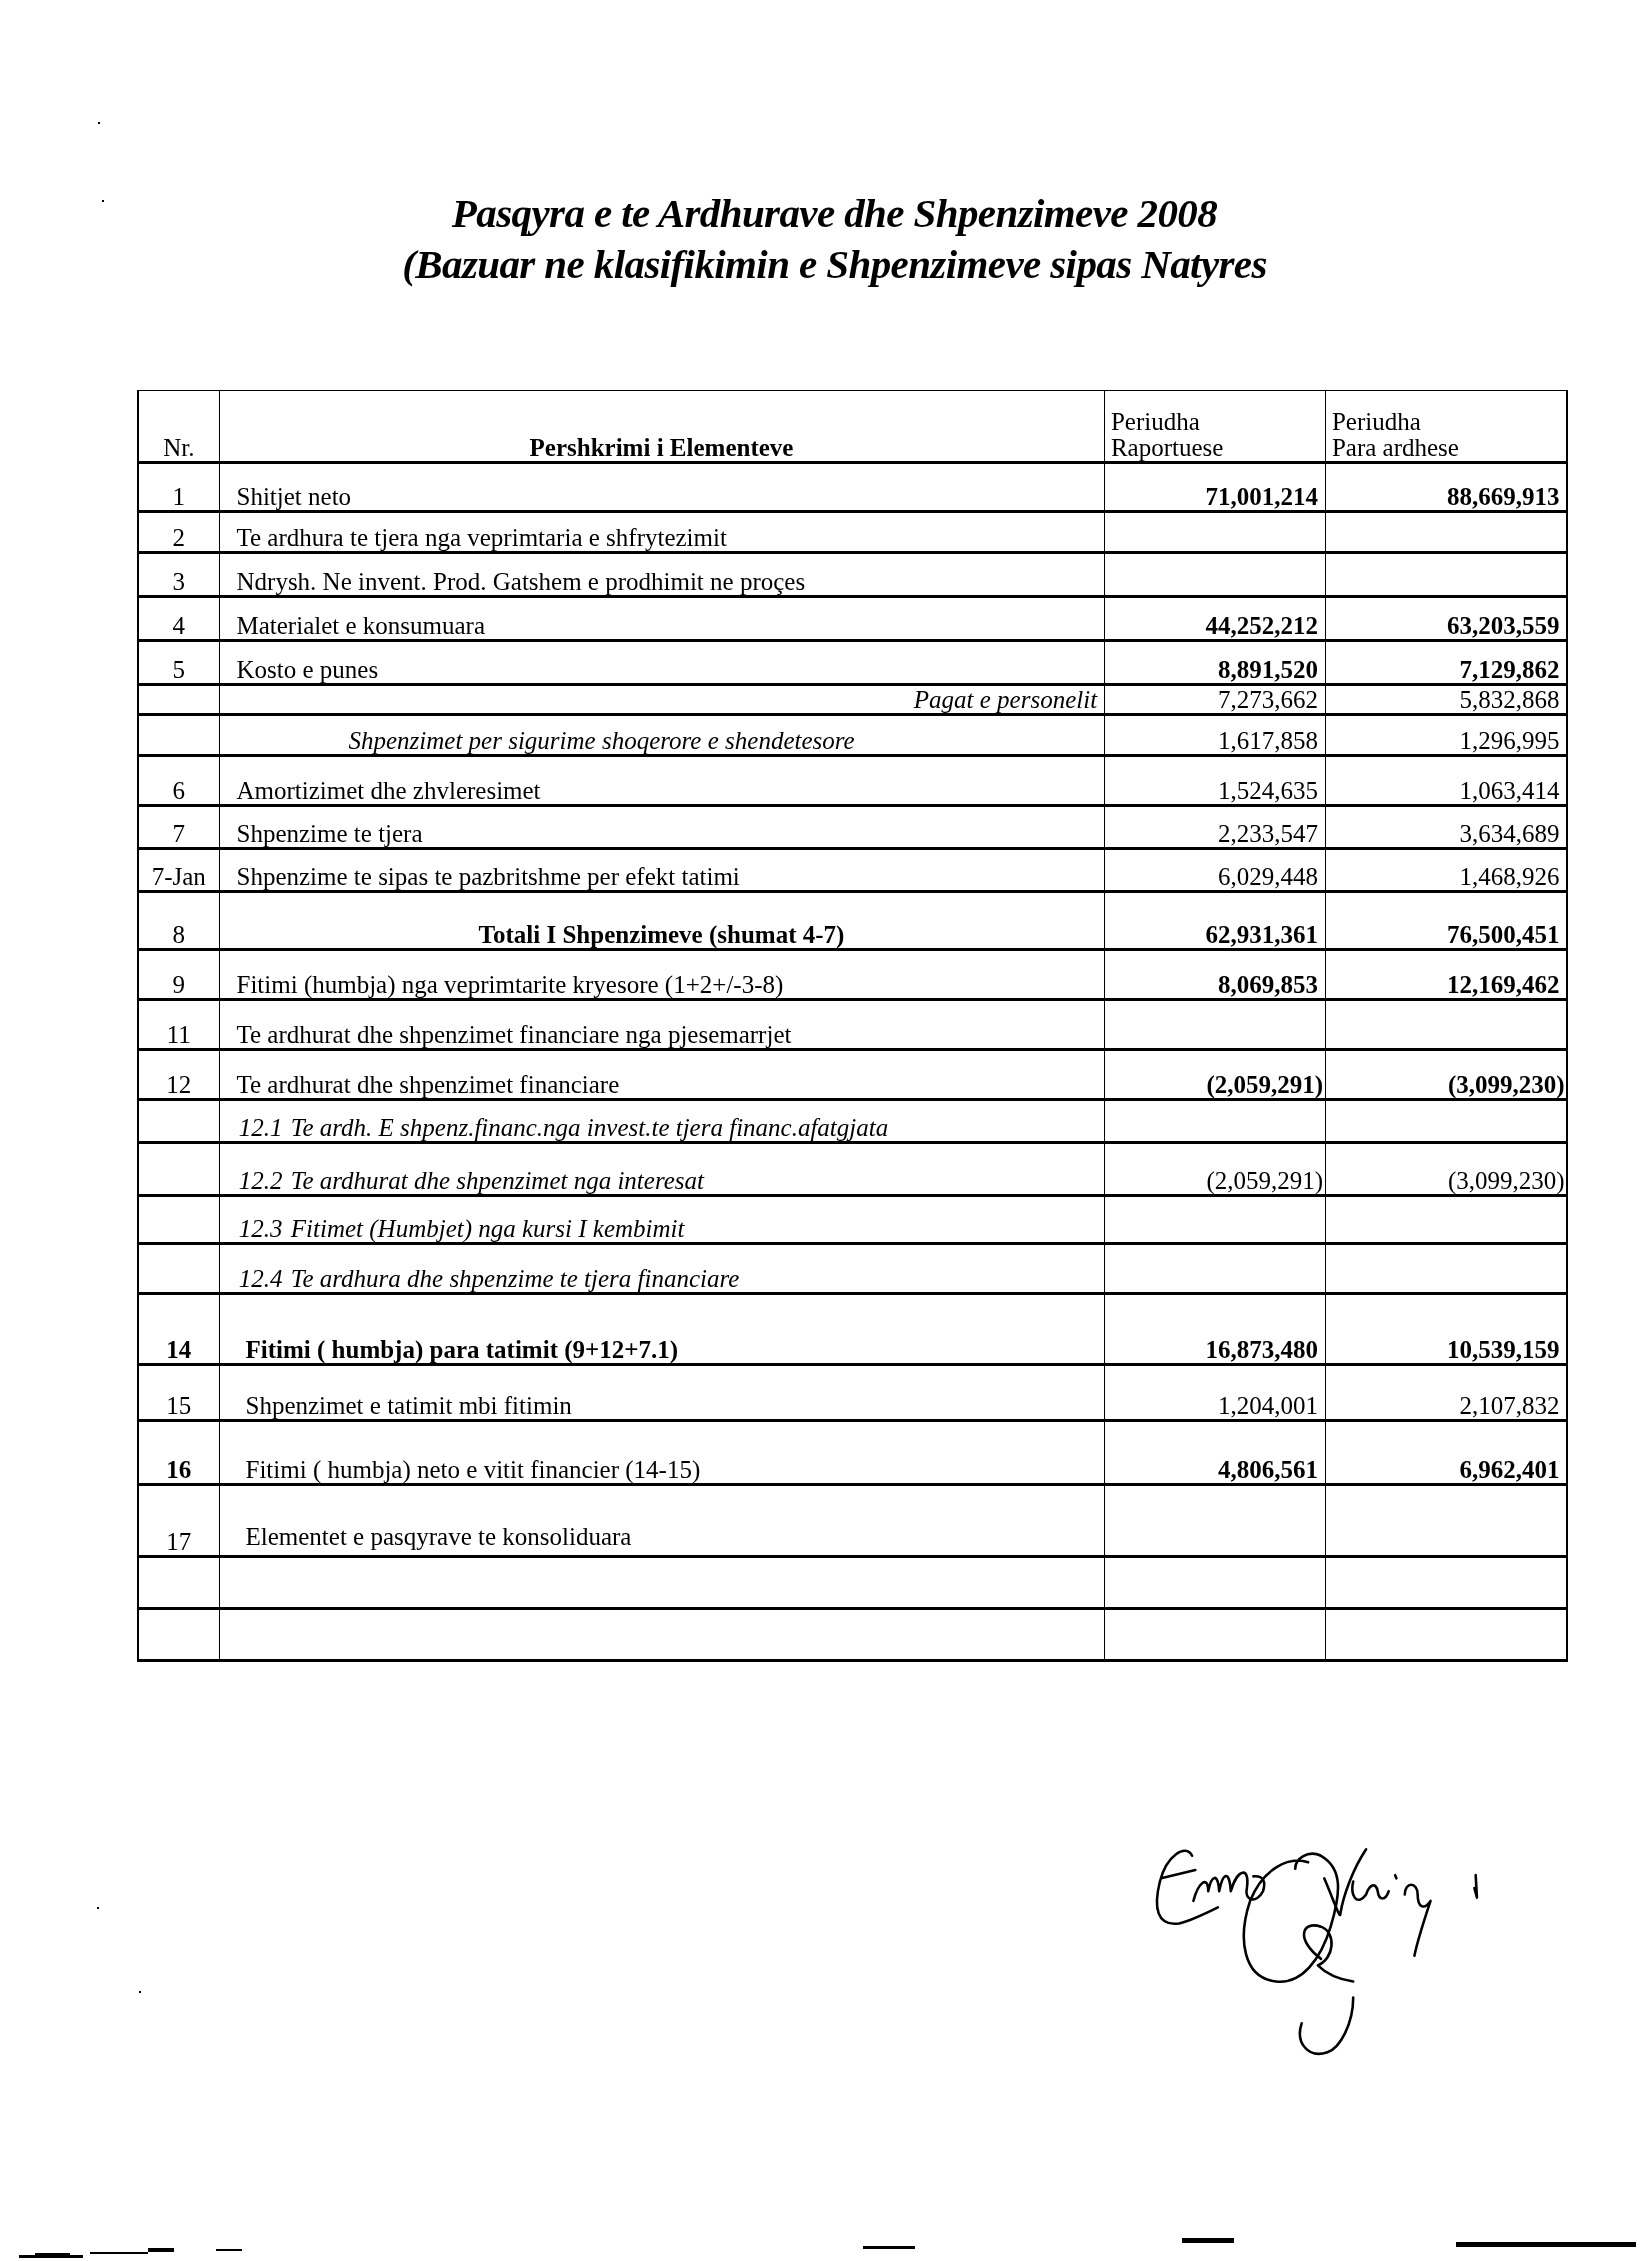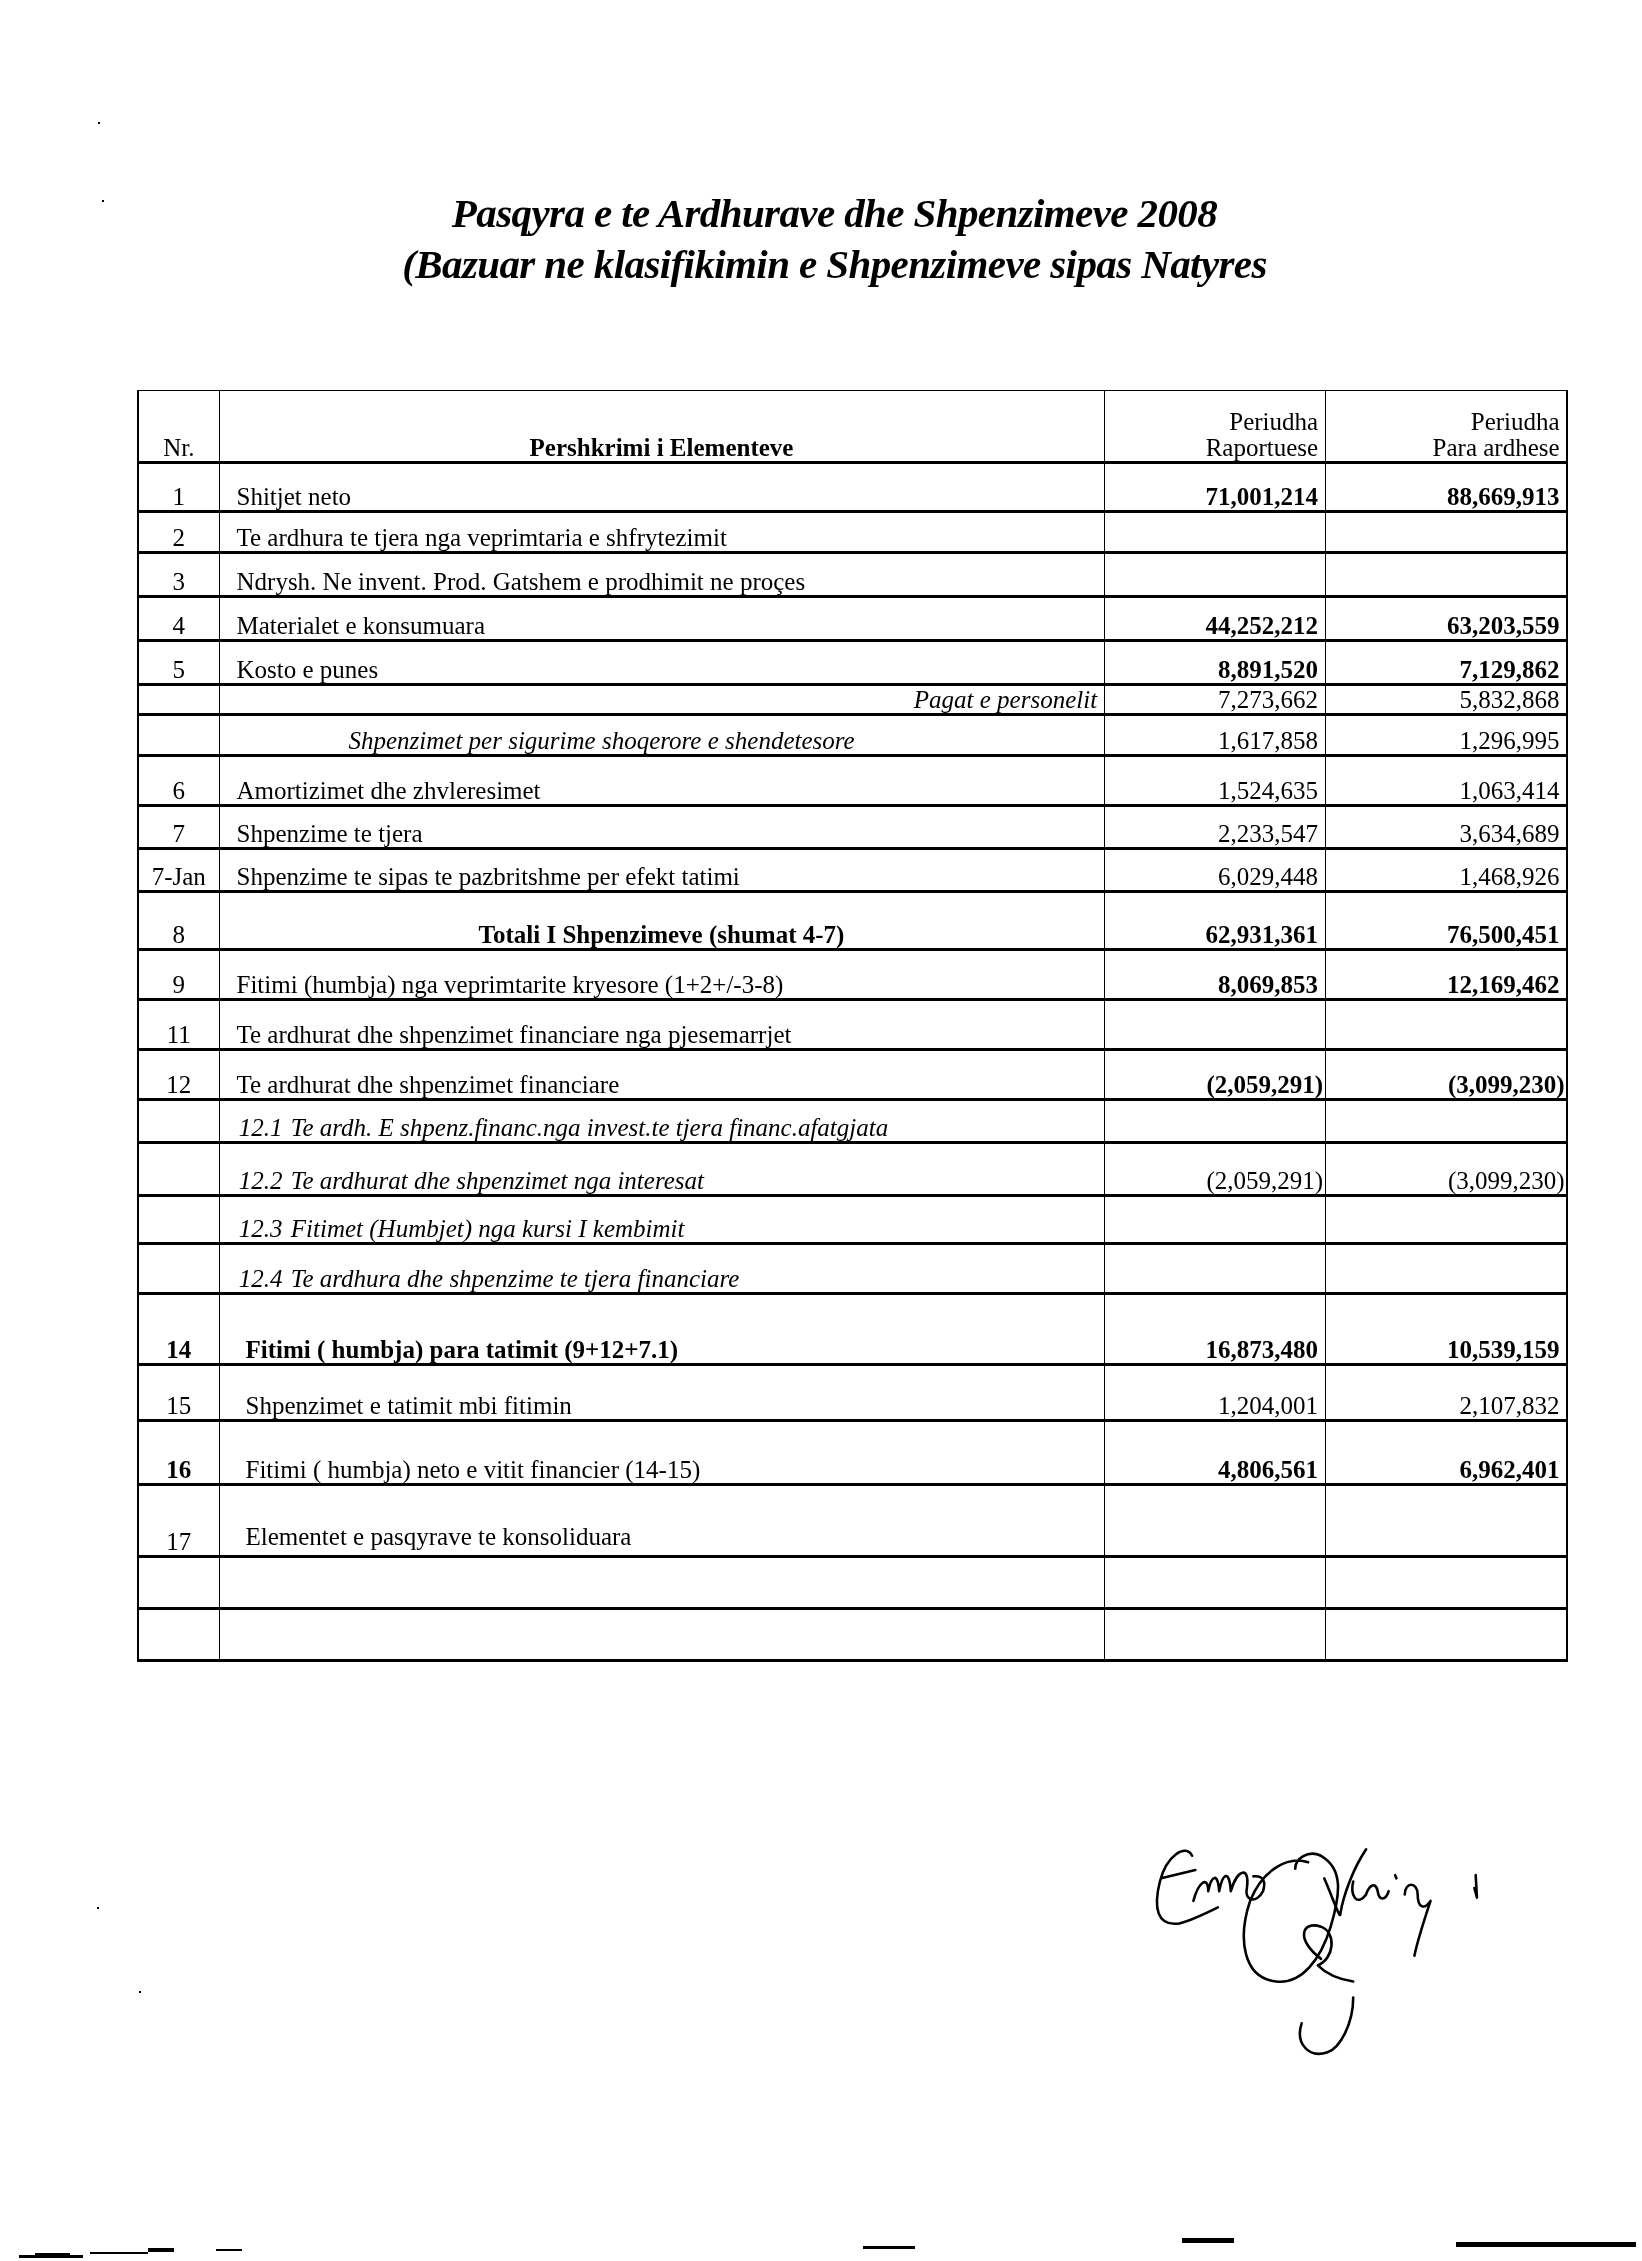--- a/index.html
+++ b/index.html
@@ -28,21 +28,21 @@
     table.stmt tr > *:last-child { border-right-width: 2.6px; }
     table.stmt tr { border-bottom: 3.2px solid #000; }
     col.c-nr { width: 81px; }
     col.c-desc { width: 885px; }
     col.c-cur { width: 221px; }
     col.c-prev { width: 242px; }
 
     th { font-weight: normal; }
     .hdr th { height: 70px; padding-bottom: 2.6px; }
     .hdr .desc-h { font-weight: bold; text-align: center; }
-    .hdr .per { text-align: right; }
+    .hdr .per { text-align: left; }
     .nr { text-align: center; }
     .num { text-align: right; margin-top: 16px; }
     .b { font-weight: bold; }
     .i { font-style: italic; }
     .indent1 { padding-left: 39px !important; text-align: right; }
     .indent2 { padding-left: 129px !important; }
     .indent-sub { padding-left: 19.3px !important; }
     .indent-s { padding-left: 17px !important; }
     .center { text-align: center; }
     .sub-no { display: inline-block; width: 52px; }

